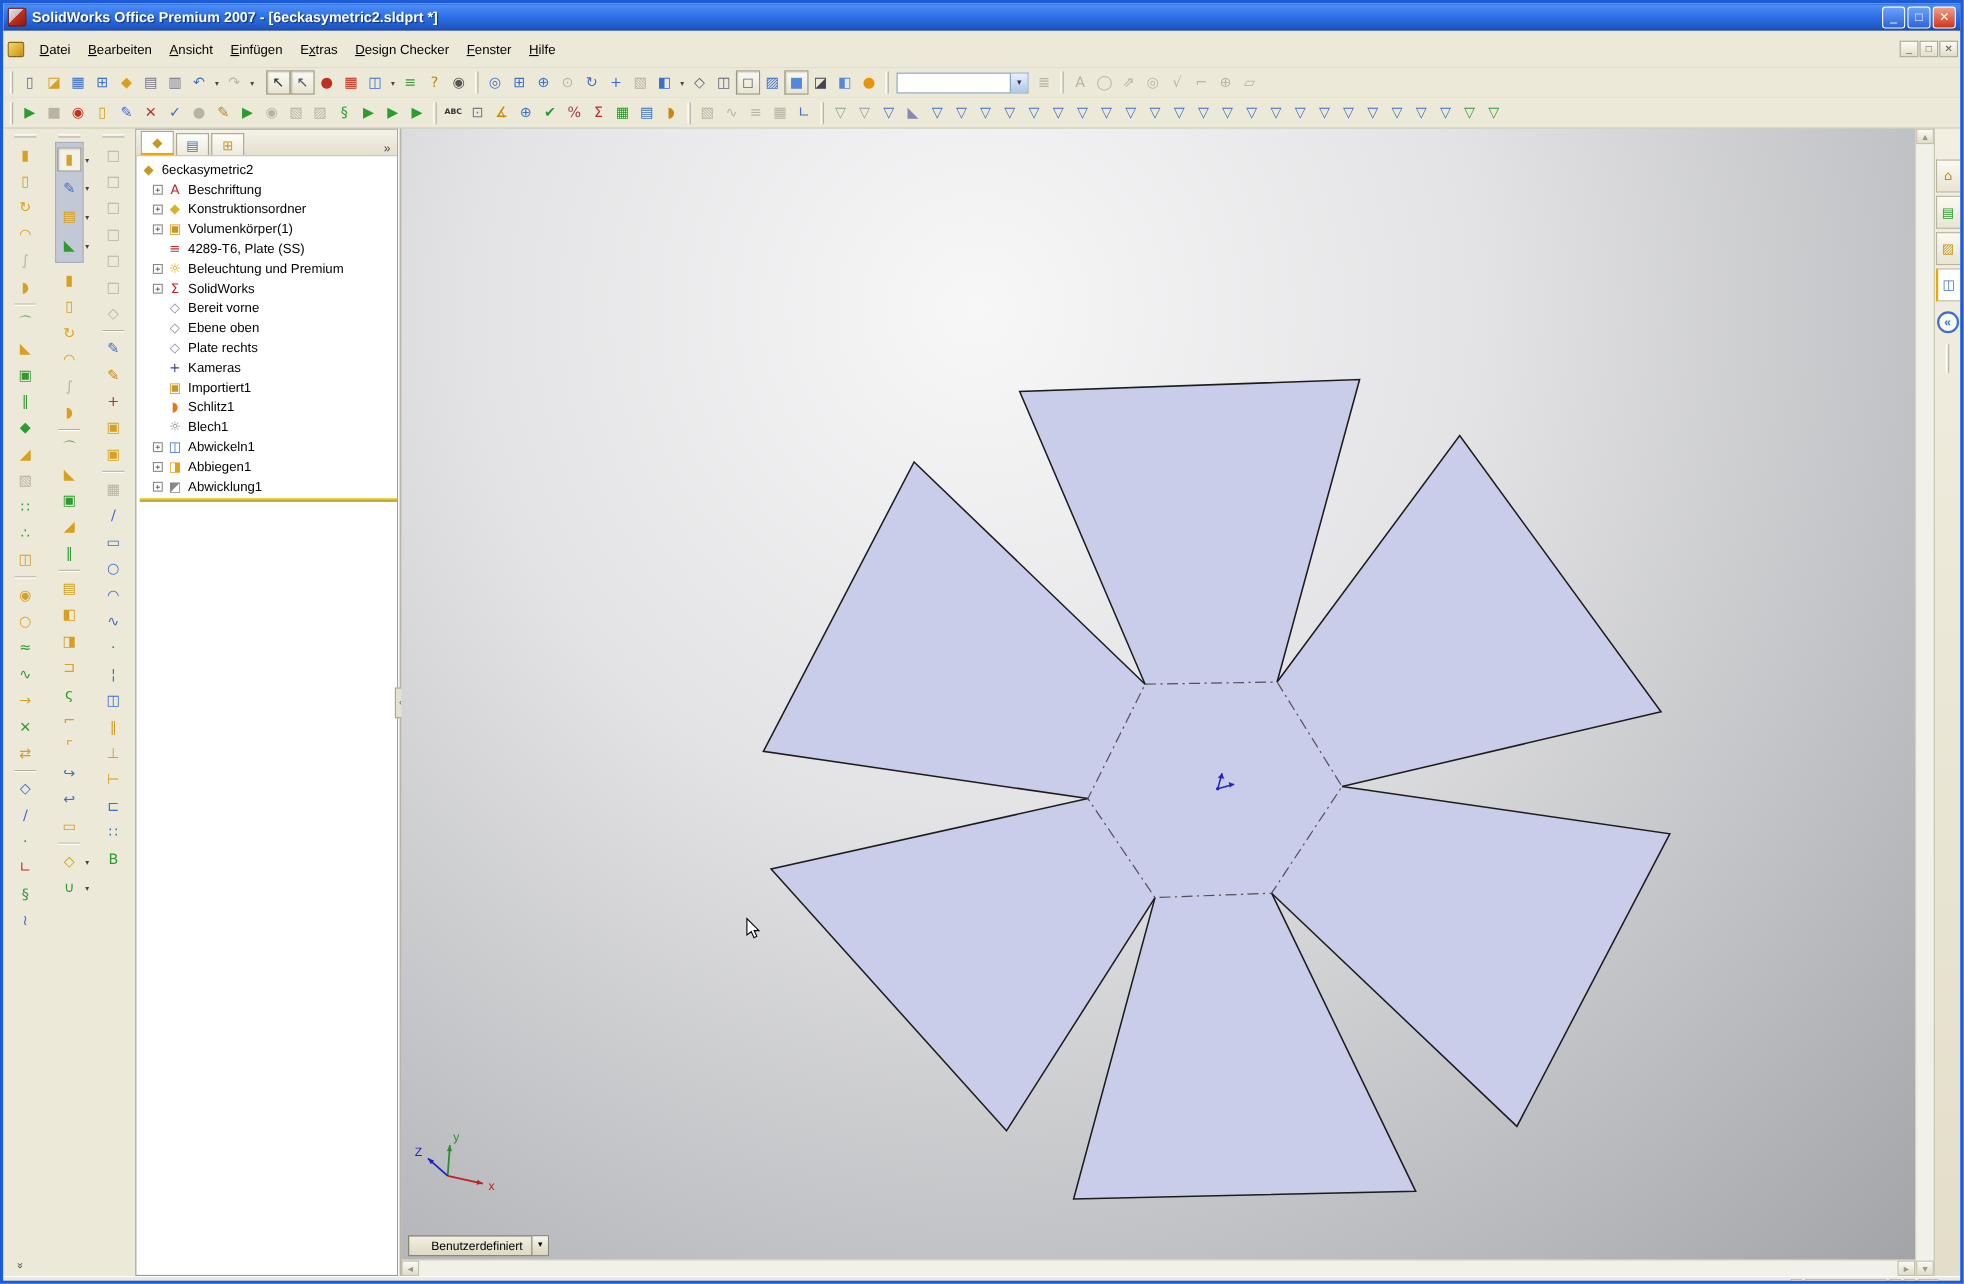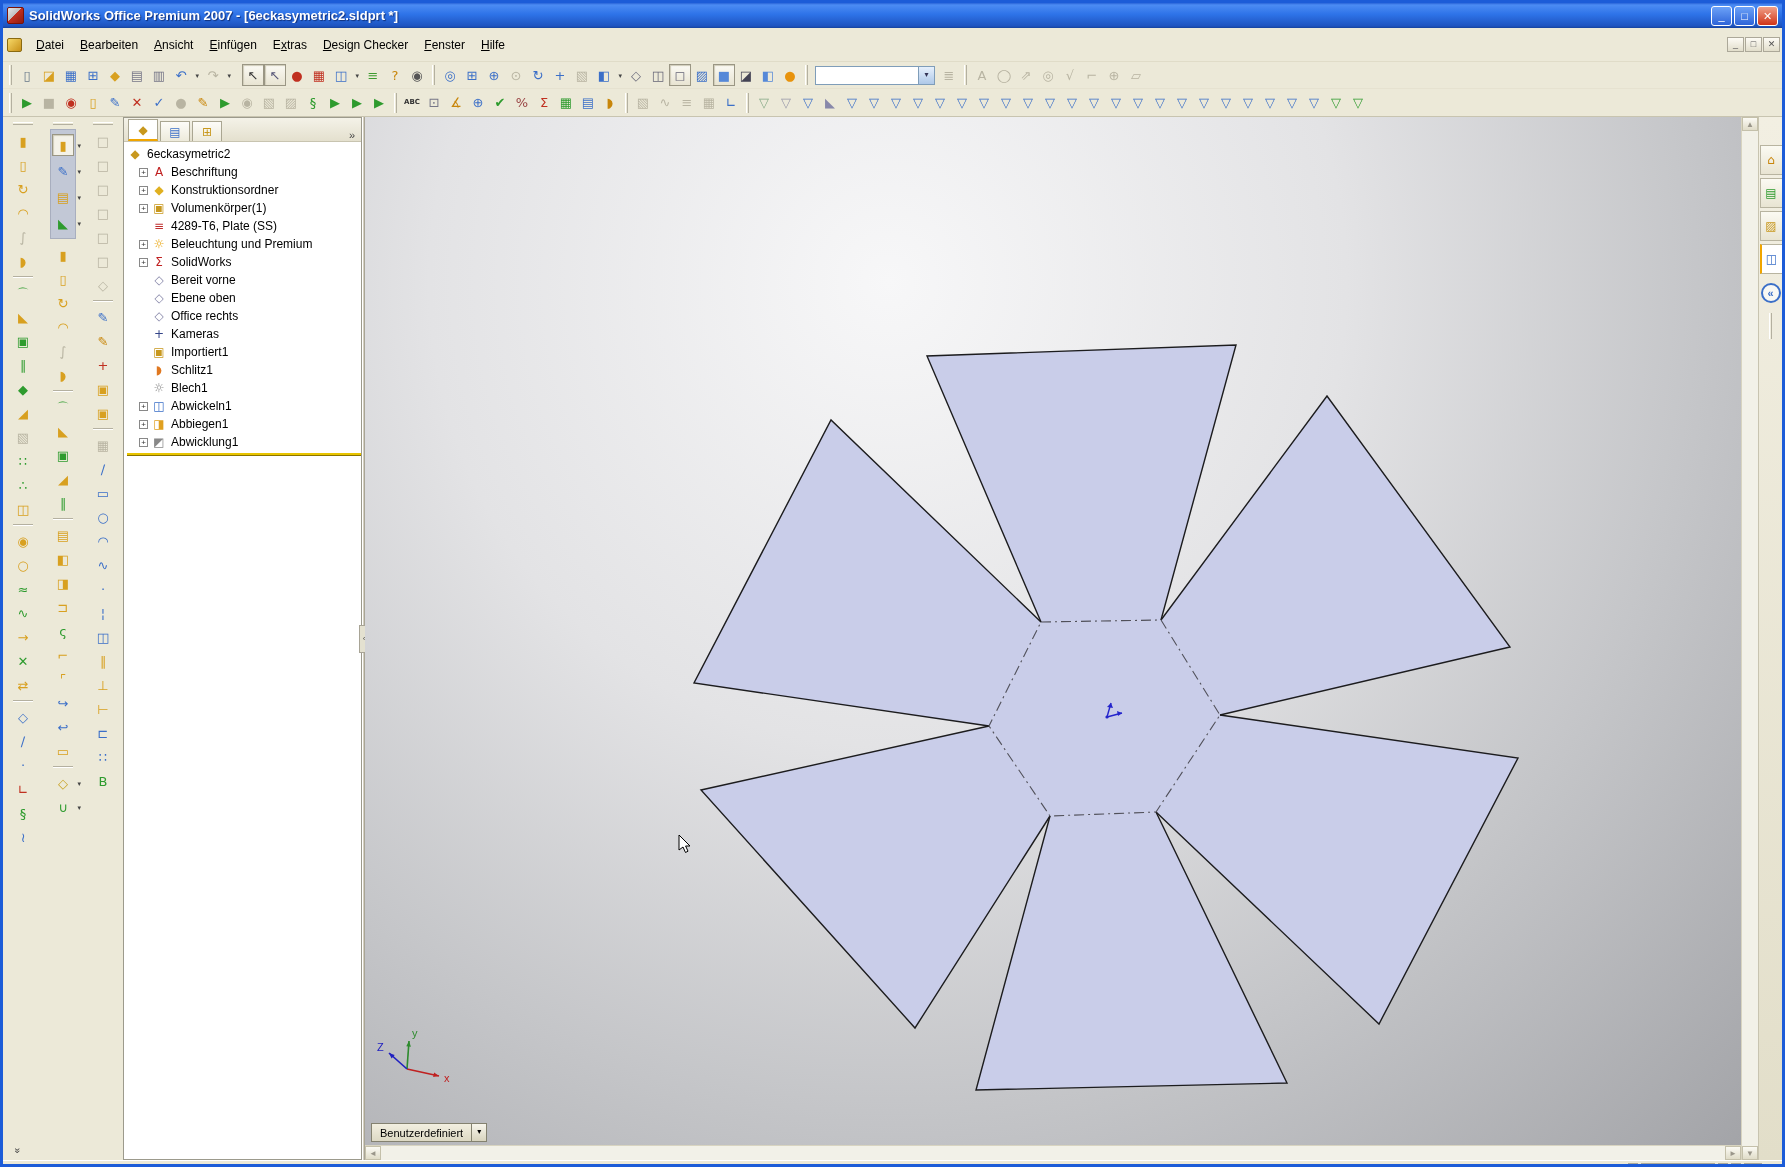--- a/index.html
+++ b/index.html
@@ -70,21 +70,21 @@
   .rollback{height:0;border-top:2px solid #E8C400;border-bottom:1px solid #8A7400;margin:2px 0 0 0;}
   .splitter{width:3px;background:#D4D0C0;border-left:1px solid #fff;border-right:1px solid #A8A496;position:relative;flex:0 0 auto;}
   .splitarrow{position:absolute;top:508px;left:-4px;width:10px;height:28px;background:#E4E1D0;border:1px solid #A8A496;
     font-size:8px;line-height:26px;text-align:center;color:#555;}
   
   .vpwrap{flex:1;display:flex;flex-direction:column;min-width:0;}
   .viewport{position:relative;height:1028px;
     background:radial-gradient(ellipse at 38% 16%,#F7F7F8 0%,#E3E3E5 38%,#C4C5C8 68%,#A3A4A8 100%);overflow:hidden;}
   .viewport svg{position:absolute;left:0;top:0;}
   .viewbtn{position:absolute;left:6px;bottom:3px;height:19px;display:flex;align-items:center;border:1px solid #848270;
-    background:linear-gradient(180deg,#F2EFE0,#DDD9C4);}
+    background:linear-gradient(180deg,#F2EFE0,#DDD9C4);padding-left:12px;}
   .viewbtn .vl{padding:0 8px;font-size:11px;}
   .viewbtn .vdd{width:15px;height:17px;border-left:1px solid #848270;font-size:8px;text-align:center;line-height:16px;background:linear-gradient(180deg,#F8F6EC,#D8D4BE);}
   
   .hscroll{height:15px;display:flex;background:#F2F1E8;border-top:1px solid #D8D4C0;}
   .sbtn{width:16px;height:14px;background:linear-gradient(180deg,#FBFAF4,#E0DCC8);border:1px solid #C4C0AA;color:#9A968A;
     font-size:8px;text-align:center;line-height:13px;flex:0 0 auto;}
   .hscroll .track{flex:1;}
   .vscroll{width:17px;background:#F2F1E8;border-left:1px solid #D8D4C0;display:flex;flex-direction:column;flex:0 0 auto;}
   .vscroll .track{flex:1;}
   .vscroll .sbtn{width:16px;}
@@ -826,21 +826,21 @@
               <span class="tlabel">Bereit vorne</span>
             </div>
             <div class="trow">
               <span class="texp none">+</span>
               <span class="ticon" style="color: rgb(136, 136, 170);">◇</span>
               <span class="tlabel">Ebene oben</span>
             </div>
             <div class="trow">
               <span class="texp none">+</span>
               <span class="ticon" style="color: rgb(136, 136, 170);">◇</span>
-              <span class="tlabel">Office rechts</span>
+              <span class="tlabel">Plate rechts</span>
             </div>
             <div class="trow">
               <span class="texp none">+</span>
               <span class="ticon" style="color: rgb(51, 68, 136);">+</span>
               <span class="tlabel">Kameras</span>
             </div>
             <div class="trow">
               <span class="texp none">+</span>
               <span class="ticon" style="color: rgb(200, 152, 30);">▣</span>
               <span class="tlabel">Importiert1</span>

